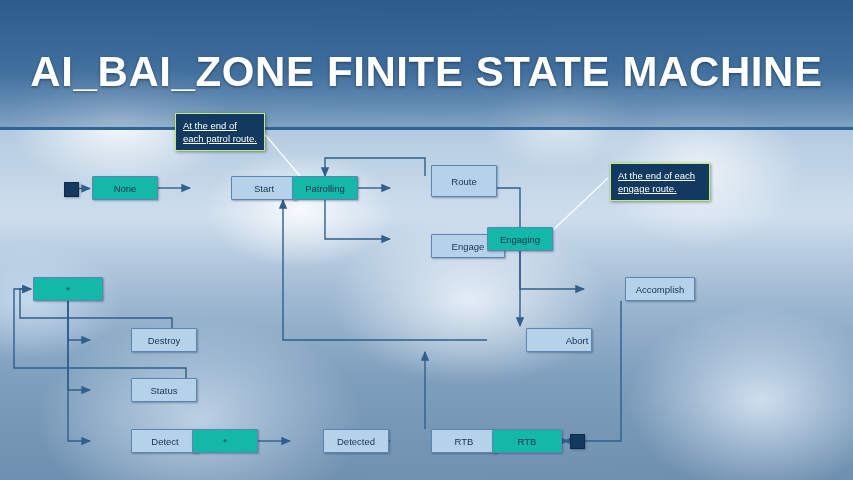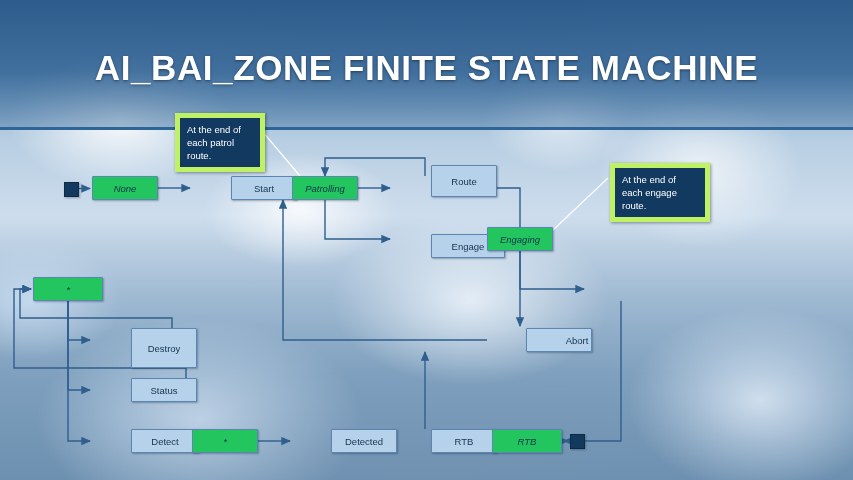--- a/index.html
+++ b/index.html
@@ -51,21 +51,21 @@
     left: 0; bottom: 0;
     width: 853px; height: 3px;
     background: #2e6496;
   }
   .title-text {
     position: absolute;
     left: 0; top: 48px;
     width: 853px;
     text-align: center;
     color: #ffffff;
-    font-size: 35px;
+    font-size: 42px;
     font-weight: bold;
     letter-spacing: 0.6px;
     text-shadow: 0 1px 3px rgba(0,0,0,0.45);
     white-space: nowrap;
   }
 
   
   .diagram { position: absolute; inset: 0; }
   svg.lines { position: absolute; inset: 0; width: 853px; height: 480px; }
 
@@ -76,40 +76,41 @@
     align-items: center;
     justify-content: center;
     font-size: 9.5px;
     color: #14334f;
     border: 1px solid #5b86b3;
     border-radius: 1px;
     box-shadow: 1px 1px 2px rgba(20,40,60,0.35);
     white-space: nowrap;
   }
   .node.fill-blue { background: #b6d2ea; margin-left: 39px; }
-  .node.fill-white { background: #22c55e; font-style: italic; }
+  .node.fill-white { background: #14b8a6; }
 
   .terminal {
     position: absolute;
     width: 13px; height: 13px;
     background: #14395e;
     border: 1px solid #0e2a45;
     box-shadow: 1px 1px 2px rgba(20,40,60,0.35);
   }
 
   .callout {
     position: absolute;
     box-sizing: border-box;
     background: #12395f;
     color: #ffffff;
     font-size: 9.5px;
     line-height: 13px;
     padding: 5px 7px;
-    border: 5px solid #bef264;
+    border: 1px solid #bef264;
     box-shadow: 1px 1px 3px rgba(10,25,45,0.45);
+    text-decoration: underline;
   }
 </style>
 </head>
 <body>
 
 <div id="stage">
 
   <div class="bg"></div>
   <div class="bg-haze"></div>
 
@@ -195,39 +196,42 @@
       </div>
     <div class="node fill-blue" style="left:392px; top:165px; width:66px; height:32px;justify-content:center;">
         <span>Route</span>
       </div>
     <div class="node fill-blue" style="left:392px; top:234px; width:74px; height:24px;">
         <span>Engage</span>
       </div>
     <div class="node fill-white" style="left:487px; top:227px; width:66px; height:24px;">
         <span>Engaging</span>
       </div>
+    <div class="node fill-blue" style="left:586px; top:277px; width:70px; height:24px;">
+        <span>Accomplish</span>
+      </div>
     <div class="node fill-blue" style="left:487px; top:328px; width:66px; height:24px;padding-left:36px;">
         <span>Abort</span>
       </div>
     <div class="node fill-white" style="left:33px; top:277px; width:70px; height:24px;">
         <span>*</span>
       </div>
-    <div class="node fill-blue" style="left:92px; top:328px; width:66px; height:40px;">
+    <div class="node fill-blue" style="left:92px; top:328px; width:66px; height:24px;">
         <span>Destroy</span>
       </div>
     <div class="node fill-blue" style="left:92px; top:378px; width:66px; height:24px;">
         <span>Status</span>
       </div>
     <div class="node fill-blue" style="left:92px; top:429px; width:68px; height:24px;">
         <span>Detect</span>
       </div>
     <div class="node fill-white" style="left:192px; top:429px; width:66px; height:24px;">
         <span>*</span>
       </div>
-    <div class="node fill-blue" style="left:292px; top:429px; width:66px; height:24px;">
+    <div class="node fill-blue" style="left:284px; top:429px; width:66px; height:24px;">
         <span>Detected</span>
       </div>
     <div class="node fill-blue" style="left:392px; top:429px; width:66px; height:24px;">
         <span>RTB</span>
       </div>
     <div class="node fill-white" style="left:492px; top:429px; width:70px; height:24px;">
         <span>RTB</span>
       </div>
 
     <div class="callout" style="left:175px; top:113px; width:90px;">At the end of each patrol route.</div>

